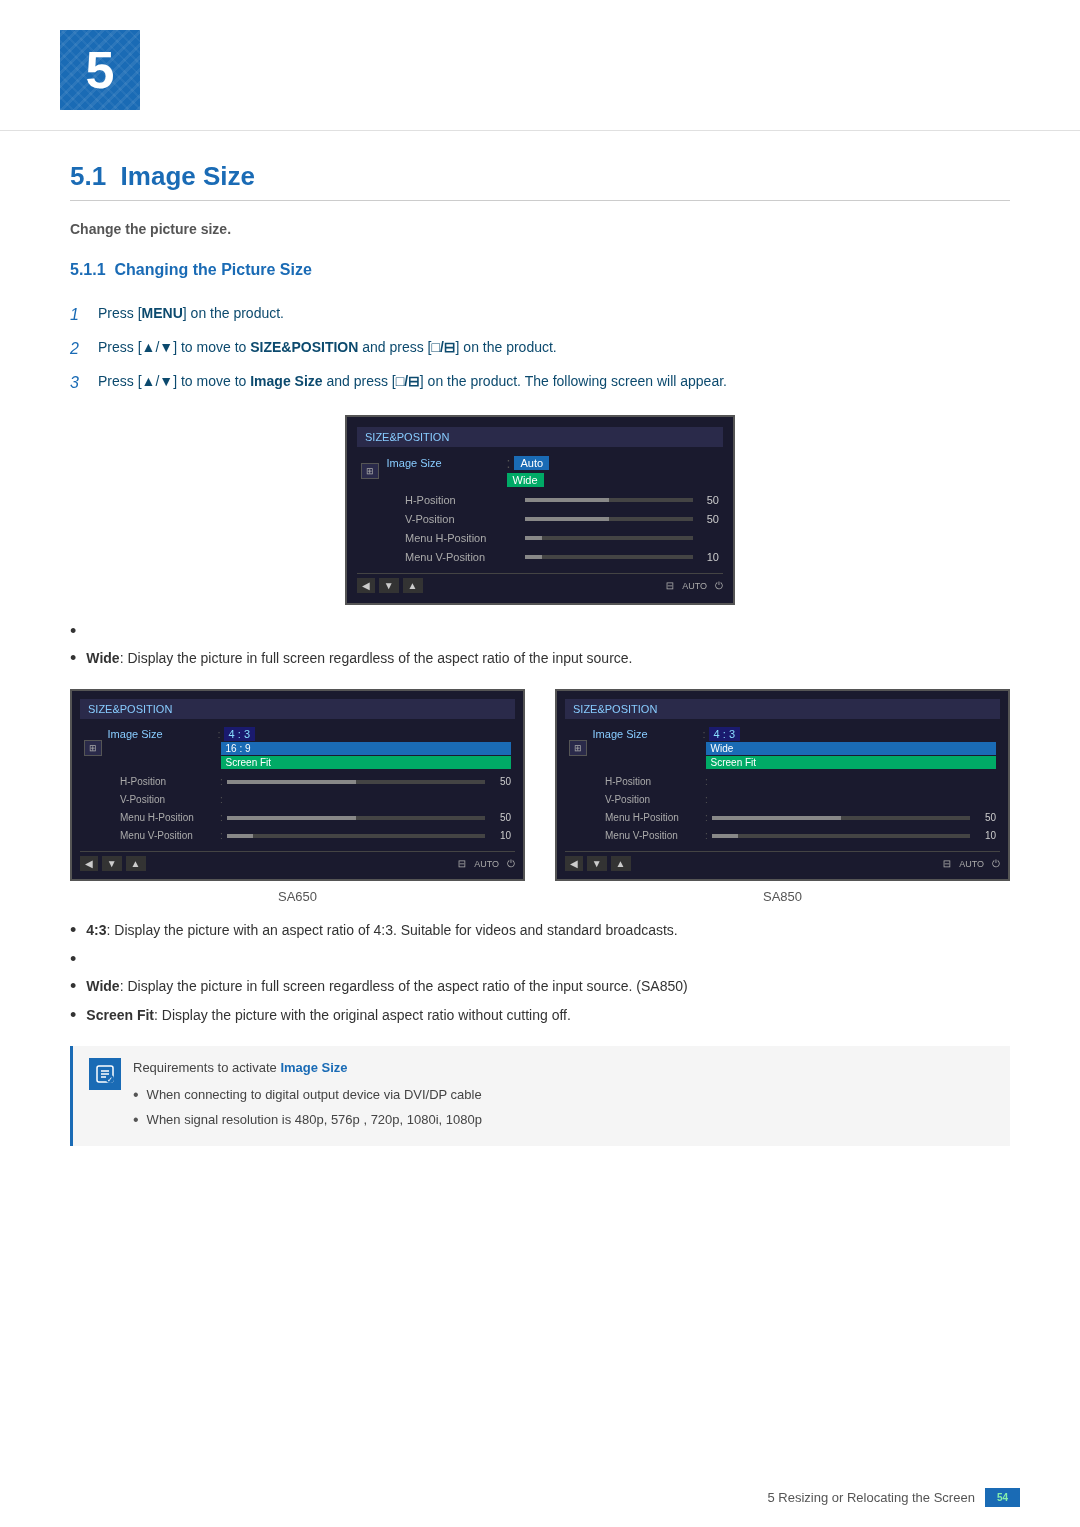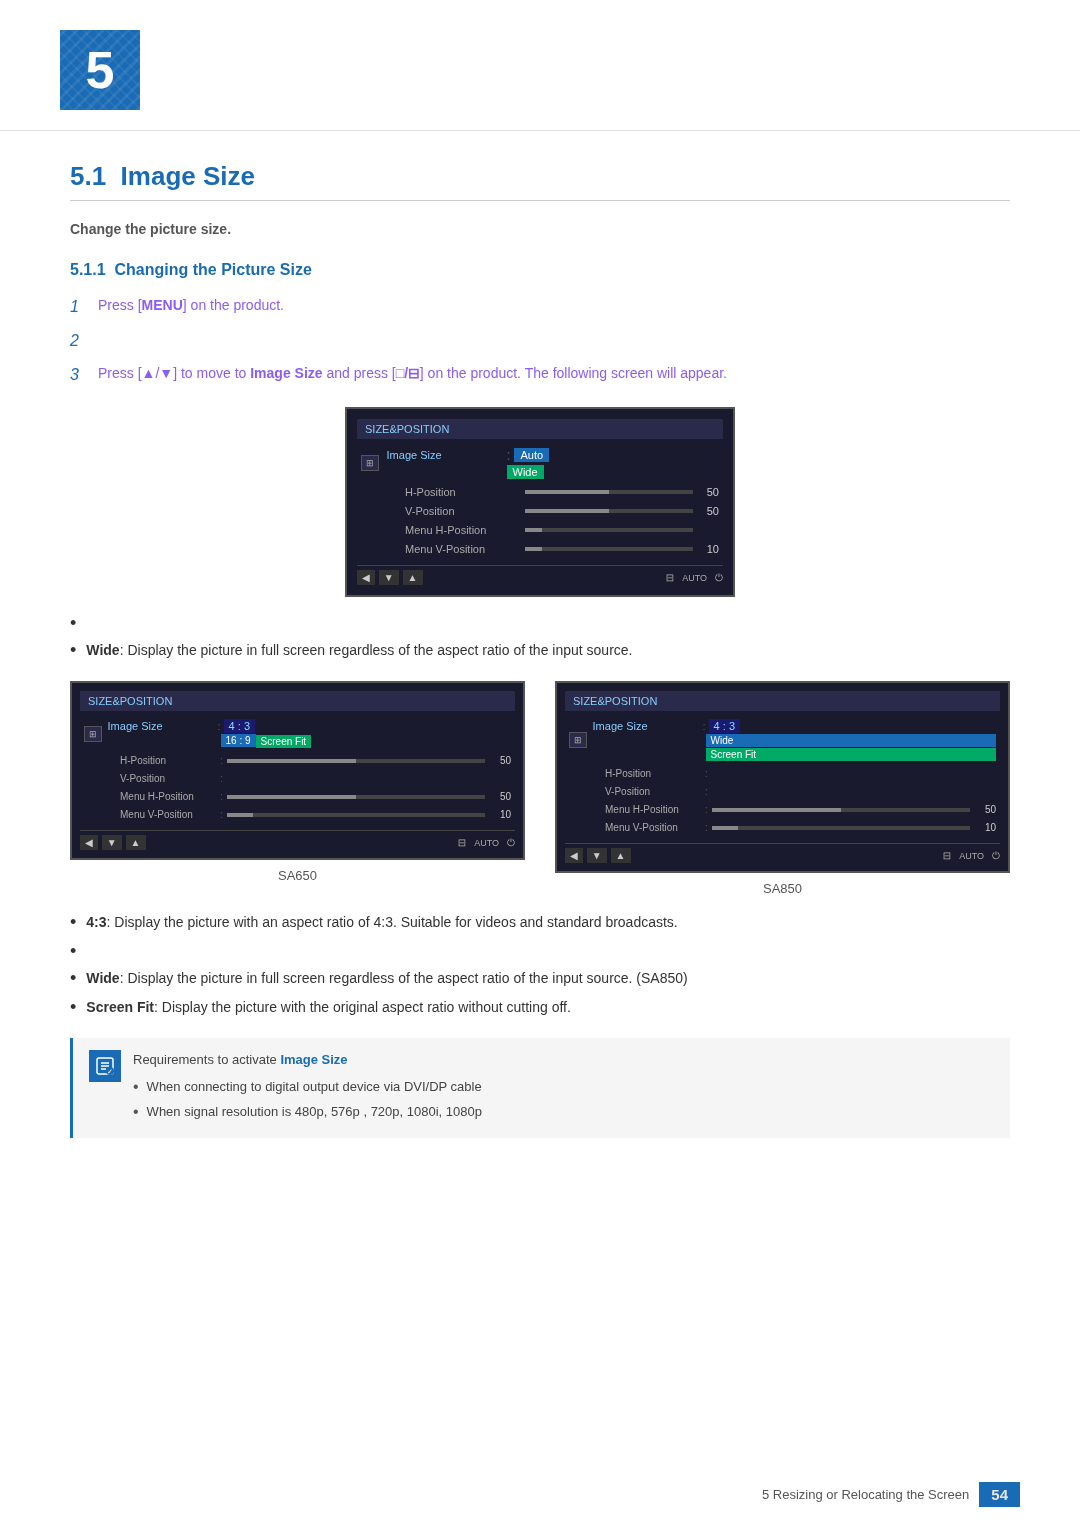--- a/index.html
+++ b/index.html
@@ -73,21 +73,21 @@
       color: #555;
       margin-bottom: 24px;
       font-weight: bold;
     }
 
     
     .subsection-title {
       font-size: 16px;
       font-weight: bold;
       color: #1a6bb5;
-      margin-bottom: 16px;
+      margin-bottom: 24px;
     }
 
     
     .steps {
       list-style: none;
       margin-bottom: 20px;
     }
     .steps li {
       display: flex;
       gap: 12px;
@@ -96,21 +96,21 @@
       line-height: 1.5;
     }
     .step-num {
       font-style: italic;
       font-size: 16px;
       color: #1a6bb5;
       min-width: 16px;
       font-weight: normal;
     }
     .step-text {
-      color: #8b5cf6;
+      color: #0c4a6e;
     }
     .step-text b, .step-text strong {
       font-weight: bold;
     }
     kbd {
       font-family: Arial, sans-serif;
       font-weight: bold;
     }
 
     
@@ -321,23 +321,23 @@
       bottom: 20px;
       right: 60px;
       display: flex;
       align-items: center;
       gap: 10px;
       font-size: 13px;
       color: #555;
     }
     .footer-page {
       background: #1a6bb5;
-      color: #e5e5e5;
+      color: #86efac;
       padding: 4px 12px;
-      font-size: 15px;
+      font-size: 10px;
       font-weight: bold;
     }
 
     
     .diag-bg {
       position: absolute;
       top: 0; left: 0; right: 0; bottom: 0;
       background: repeating-linear-gradient(
         -45deg,
         rgba(255,255,255,0.08) 0px,
@@ -371,20 +371,21 @@
       <span>5.1.1</span>&nbsp;&nbsp;<span>Changing the Picture Size</span>
     </div>
 
     <ul class="steps">
       <li>
         <span class="step-num">1</span>
         <span class="step-text">Press [<kbd>MENU</kbd>] on the product.</span>
       </li>
       <li>
         <span class="step-num">2</span>
+        <span class="step-text">Press [▲/▼] to move to <kbd><b>SIZE&amp;POSITION</b></kbd> and press [<b>□/⊟</b>] on the product.</span>
       </li>
       <li>
         <span class="step-num">3</span>
         <span class="step-text">Press [▲/▼] to move to <b>Image Size</b> and press [<b>□/⊟</b>] on the product. The following screen will appear.</span>
       </li>
     </ul>
 
     <div class="monitor-container">
       <div class="monitor-screen">
         <div class="monitor-menu-title">SIZE&amp;POSITION</div>
@@ -466,21 +467,21 @@
         <div class="monitor-screen-small">
           <div class="monitor-menu-title">SIZE&amp;POSITION</div>
           <div class="monitor-menu-row">
             <div class="monitor-icon-box" style="margin-right:6px;font-size:9px;flex-shrink:0;">⊞</div>
             <div style="flex:1;">
               <div style="display:flex;align-items:center;margin-bottom:1px;">
                 <span style="color:#88ccff;font-size:11px;width:110px;">Image Size</span>
                 <span style="color:#555;margin-right:3px;font-size:11px;">:</span>
                 <span style="background:#1a1a6e;color:#88ddff;padding:1px 5px;font-size:11px;">4 : 3</span>
               </div>
-              <div style="display:flex;flex-direction:row;padding-left:113px;align-items:flex-end;">
+              <div style="display:flex;flex-direction:column;padding-left:113px;">
                 <span style="background:#1a6bb5;color:#fff;padding:1px 5px;font-size:10px;margin-bottom:1px;">16 : 9</span>
                 <span style="background:#00aa66;color:#fff;padding:1px 5px;font-size:10px;">Screen Fit</span>
               </div>
             </div>
           </div>
           <div style="padding-left:36px;">
             <div class="monitor-slider-row">
               <span class="monitor-slider-label" style="font-size:10px;width:100px;">H-Position</span>
               <span style="color:#555;font-size:10px;margin-right:4px;">:</span>
               <div class="monitor-slider-track" style="flex:1;">

